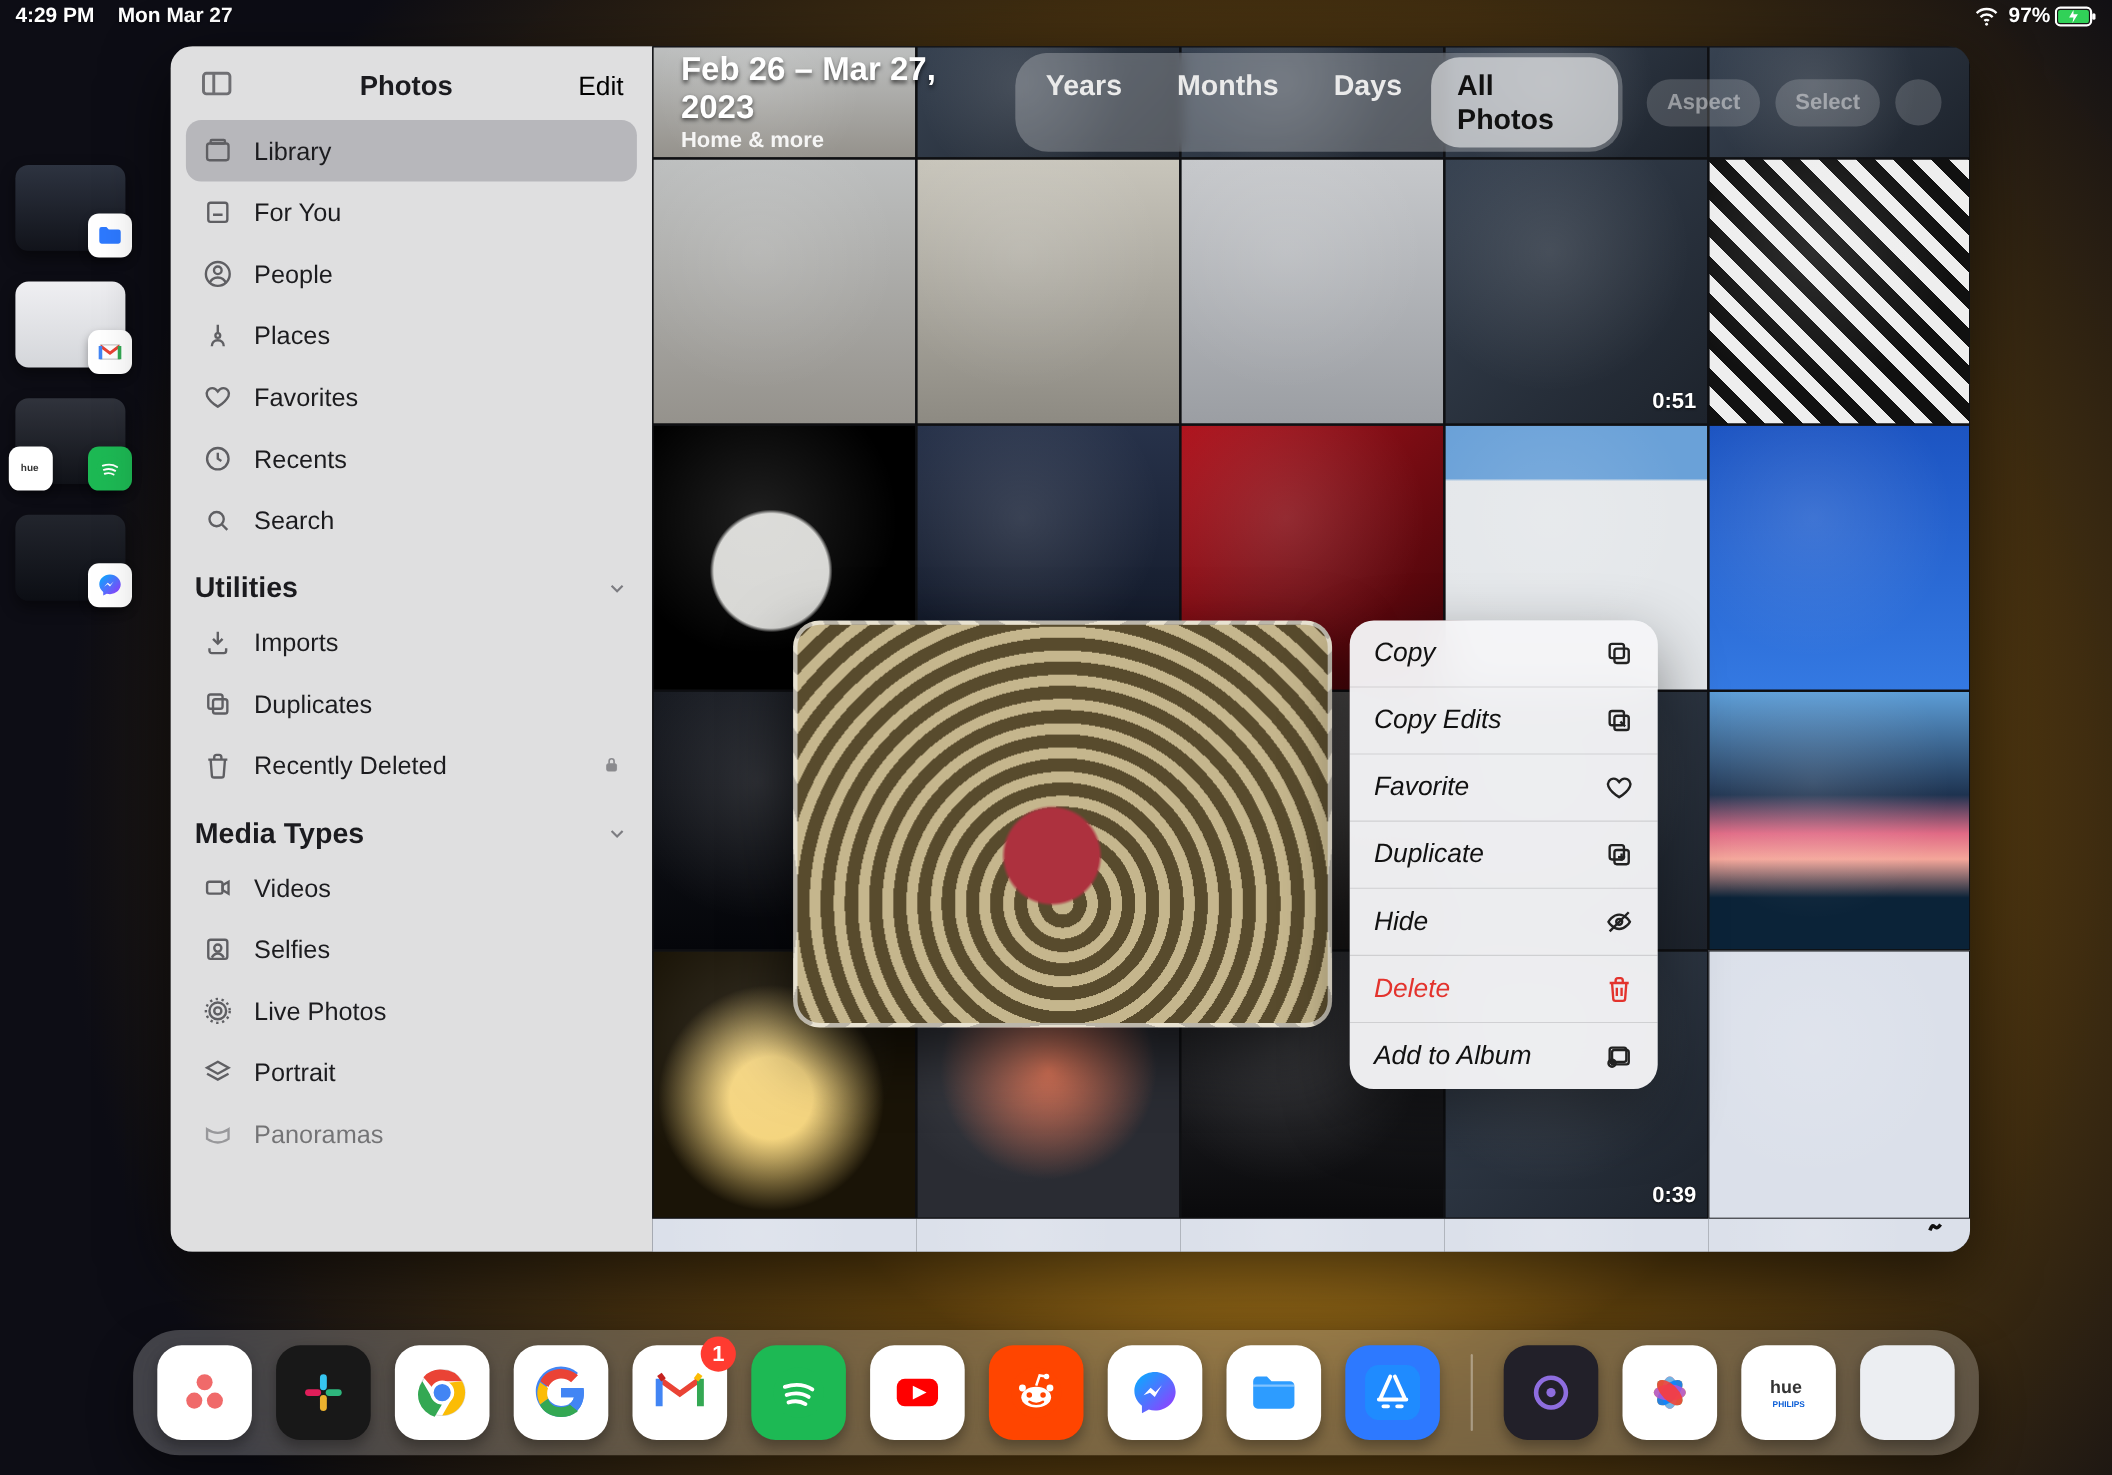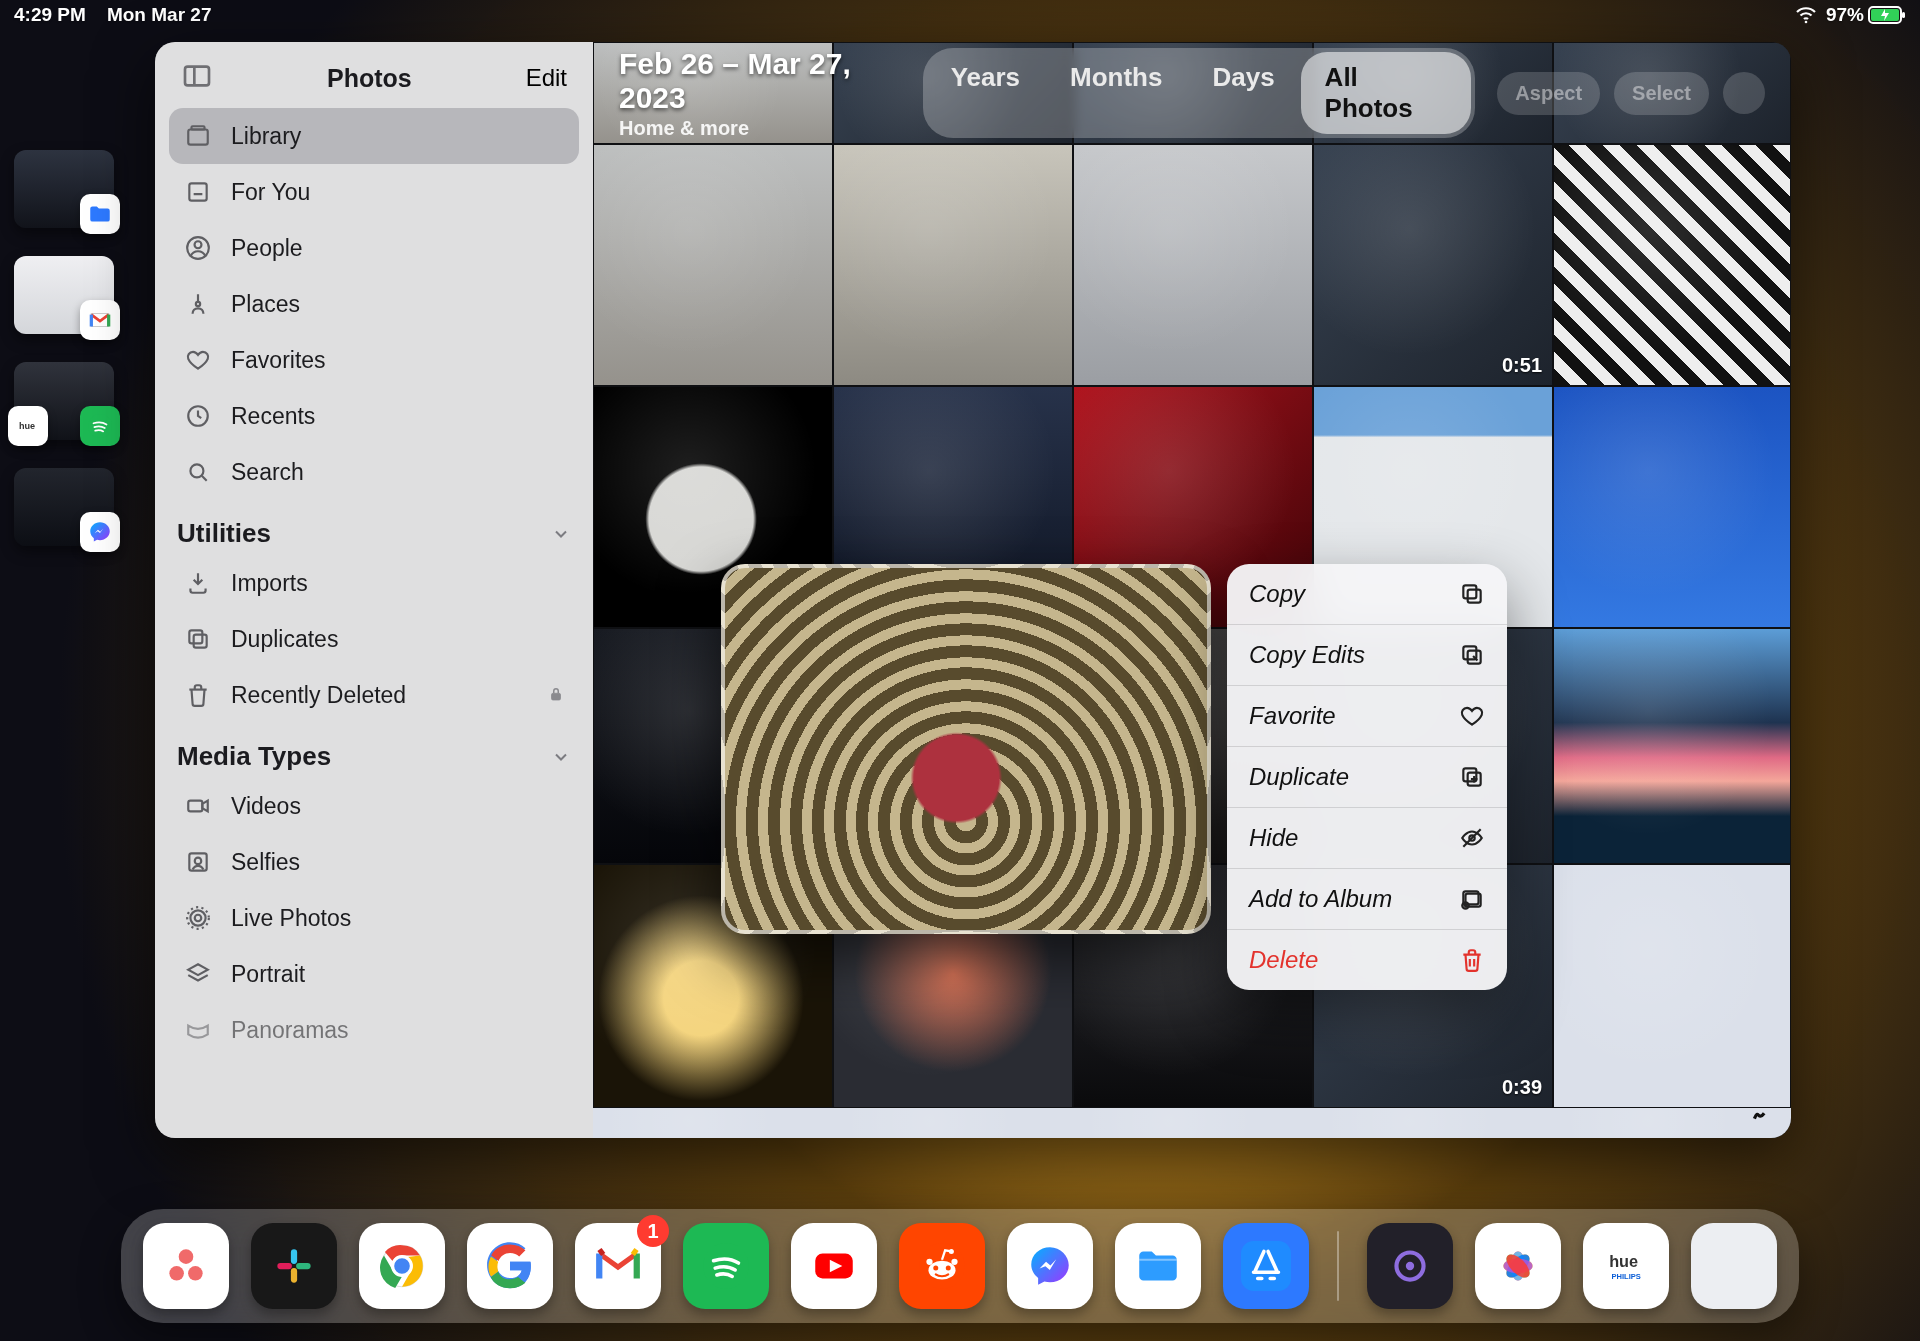--- a/index.html
+++ b/index.html
@@ -532,36 +532,36 @@
         </svg>
     </div>
     <div class="ctx-item">
       <span>Hide</span>
       <svg viewBox="0 0 24 24">
           <path d="M3 12s3.5-6 9-6 9 6 9 6-3.5 6-9 6-9-6-9-6z"></path>
           <circle cx="12" cy="12" r="2.5"></circle>
           <path d="M4 20L20 4"></path>
         </svg>
     </div>
+    <div class="ctx-item destructive">
+      <span>Delete</span>
+      <svg viewBox="0 0 24 24">
+          <path d="M4 7h16"></path>
+          <path d="M9 7V5a2 2 0 012-2h2a2 2 0 012 2v2"></path>
+          <path d="M6 7l1 13a2 2 0 002 2h6a2 2 0 002-2l1-13"></path>
+          <path d="M10 11v7M14 11v7"></path>
+        </svg>
+    </div>
     <div class="ctx-item">
       <span>Add to Album</span>
       <svg viewBox="0 0 24 24">
           <rect x="6" y="7" width="14" height="12" rx="2"></rect>
           <rect x="4" y="5" width="14" height="12" rx="2"></rect>
           <circle cx="6" cy="18" r="3"></circle>
           <path d="M6 16v4M4 18h4"></path>
-        </svg>
-    </div>
-    <div class="ctx-item destructive">
-      <span>Delete</span>
-      <svg viewBox="0 0 24 24">
-          <path d="M4 7h16"></path>
-          <path d="M9 7V5a2 2 0 012-2h2a2 2 0 012 2v2"></path>
-          <path d="M6 7l1 13a2 2 0 002 2h6a2 2 0 002-2l1-13"></path>
-          <path d="M10 11v7M14 11v7"></path>
         </svg>
     </div>
   </div>
 </div>
 
 <div id="dock">
   <div class="dock-icon">
     <svg viewBox="0 0 48 48">
         <circle cx="24" cy="15" r="7" fill="#f06a6a"></circle>
         <circle cx="15" cy="31" r="7" fill="#f06a6a"></circle>

